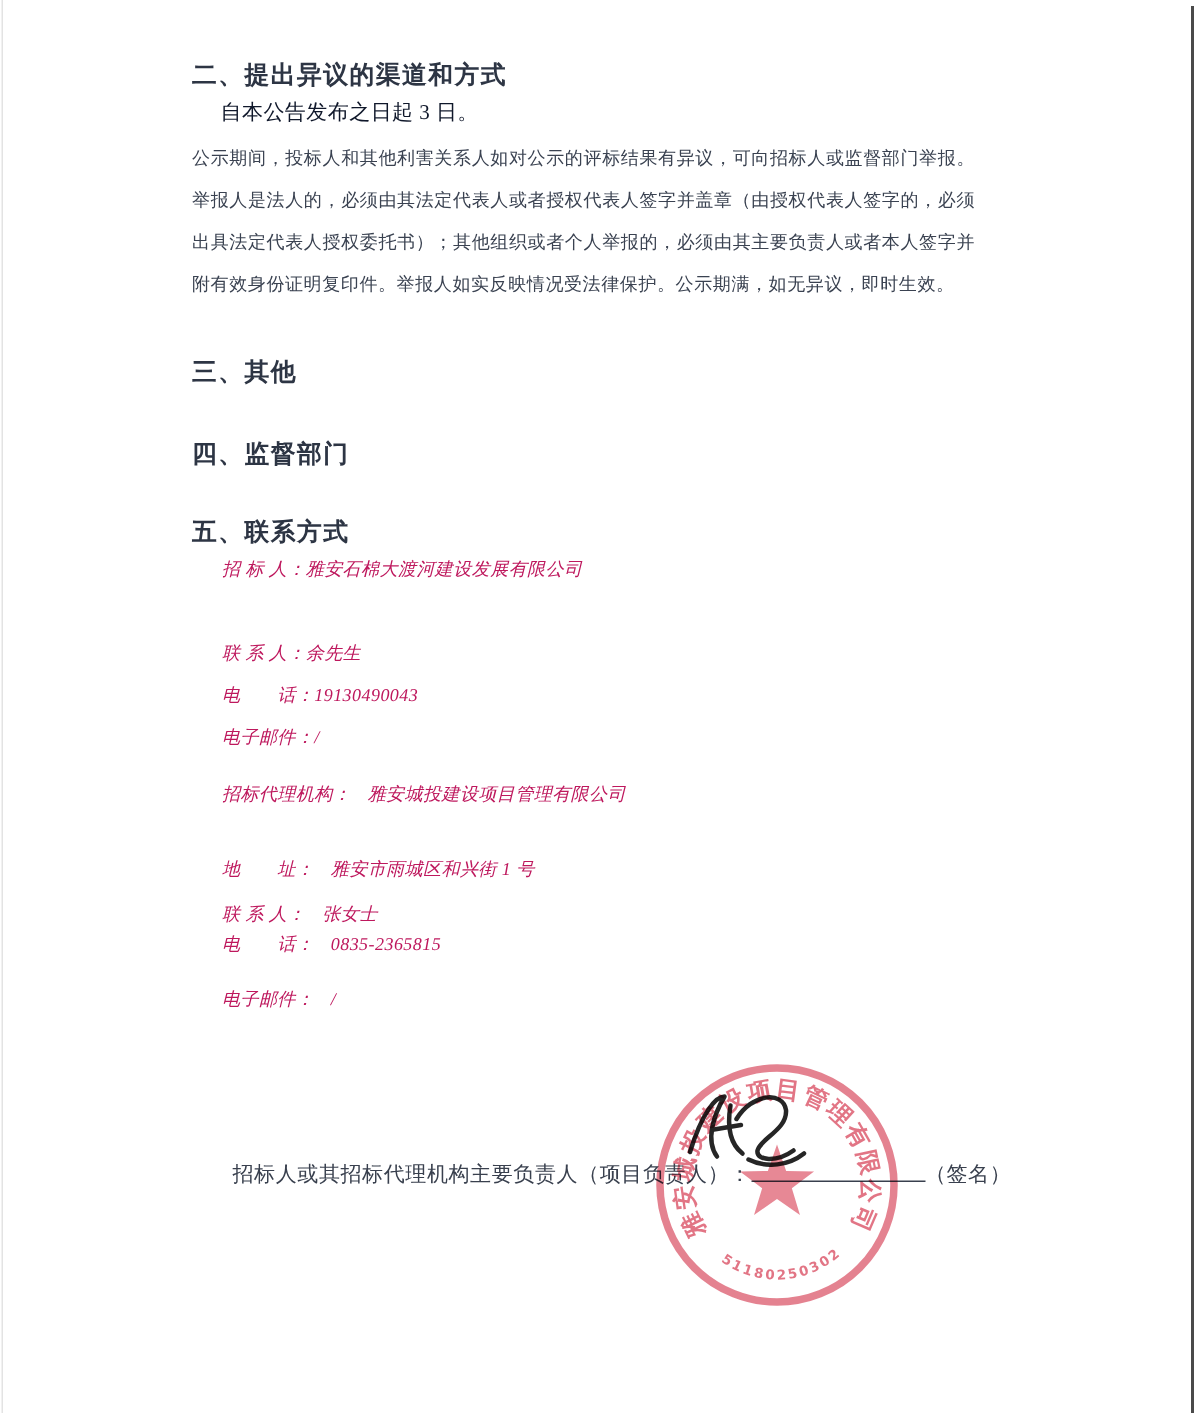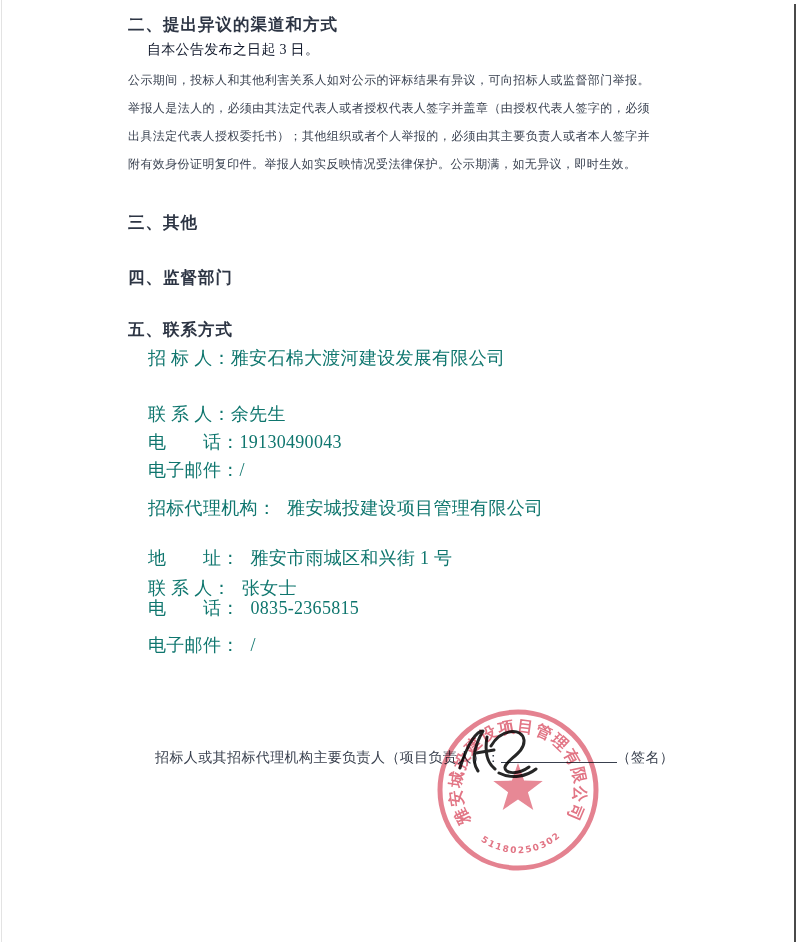--- a/index.html
+++ b/index.html
@@ -14,33 +14,33 @@
     background:#ffffff;
   }
   .page-edge-right{
     position:absolute;left:794px;top:4px;width:2px;height:938px;
     background:#4a4a4a;
   }
   .page-edge-left{
     position:absolute;left:1px;top:0;width:1px;height:942px;
     background:#e3e3e3;
   }
-  .abs{position:absolute;}
+  .abs{position:absolute;margin-top:25px;}
   .heading{
     font-size:16.5px;font-weight:bold;color:#2d3544;
     letter-spacing:1px;white-space:nowrap;
   }
   .body-text{
     font-size:14px;color:#0f172a;white-space:nowrap;letter-spacing:.3px;
   }
   .para{
     font-size:12px;color:#3a4251;line-height:28px;
     text-align:justify;letter-spacing:.4px;white-space:normal;
   }
-  .contact-row{white-space:pre;font-size:18px;color:#0f766e;letter-spacing:.3px;}
+  .contact-row{white-space:pre;font-size:12px;color:#be185d;letter-spacing:.3px;font-style:italic;}
   .contact-row .lbl{white-space:pre;}
   .contact-row .val{white-space:pre;}
   .agency .val{margin-left:11px;}
   .sig-row{font-size:14px;color:#39404e;white-space:nowrap;letter-spacing:.4px;}
   .uline{
     display:inline-block;border-bottom:1.4px solid #39404e;
     transform:translateY(1px);
   }
   .uline1{width:116px;}
   .uline2{width:138px;}

